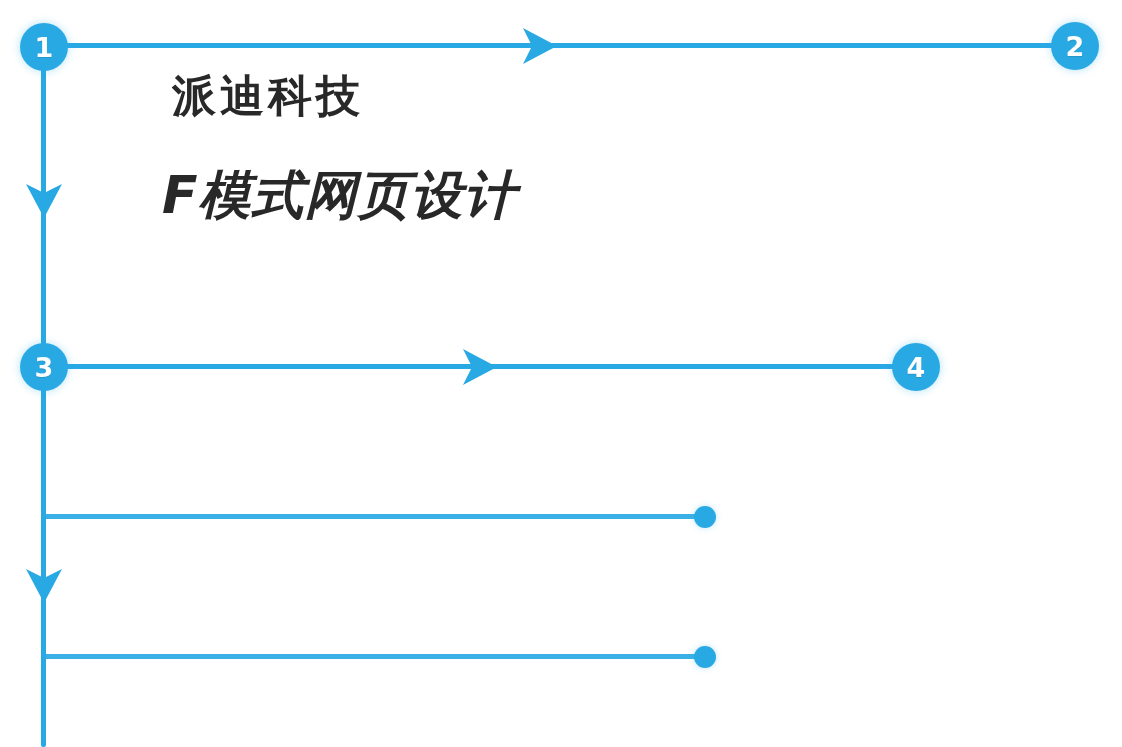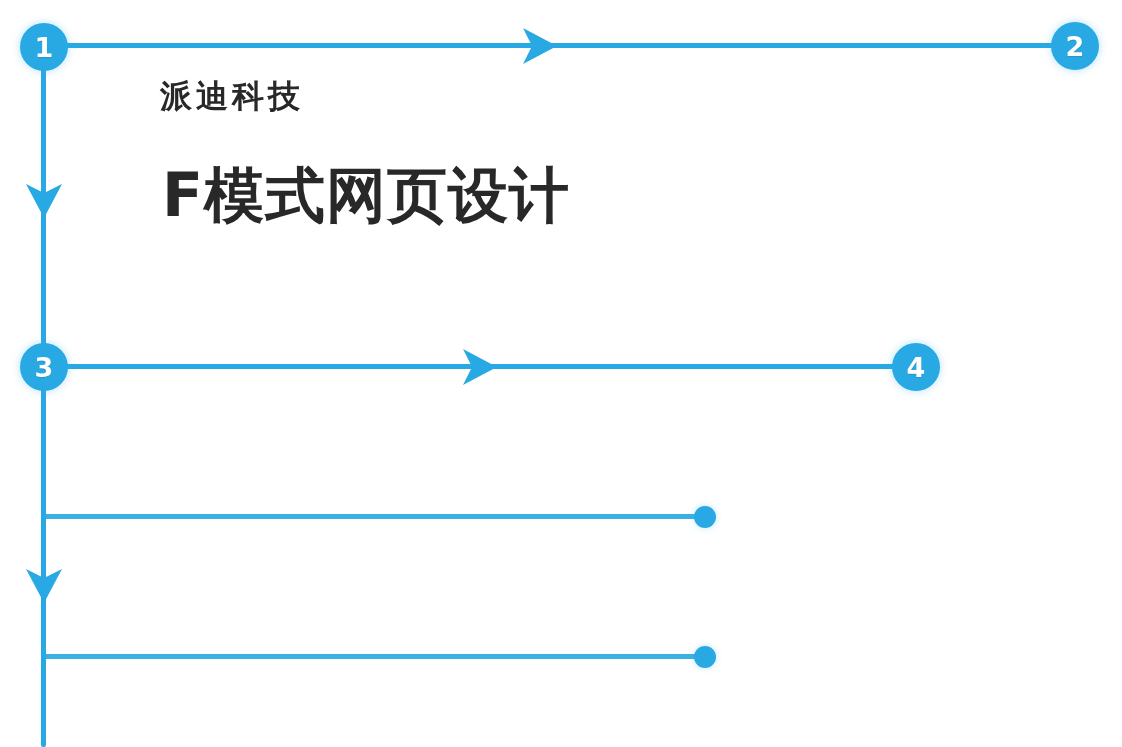--- a/index.html
+++ b/index.html
@@ -45,40 +45,41 @@
     border-radius: 50%;
     background: var(--accent);
     box-shadow: 0 0 6px rgba(41, 169, 228, 0.3);
   }
 
   .arrow { position: absolute; display: block; }
   .arrow polygon { fill: var(--accent); }
 
   .brand {
     position: absolute;
-    left: 160px;
+    left: 172px;
     top: 72px;
-    font-size: 32px;
+    font-size: 44px;
     line-height: 48px;
     font-weight: 900;
     letter-spacing: 4px;
     color: var(--text);
     white-space: nowrap;
   }
 
   .title {
     position: absolute;
     left: 162px;
     top: 150px;
-    font-size: 60px;
+    font-size: 52px;
     line-height: 90px;
     font-weight: 900;
     letter-spacing: 1px;
     color: var(--text);
     white-space: nowrap;
+    font-style: italic;
   }
 </style>
 </head>
 <body>
 
 <div class="canvas">
 
   <div class="line" style="left:44px; top:43px; width:1031px; height:5px;"></div>
 
   <div class="line" style="left:41px; top:46px; width:5px; height:701px;"></div>

